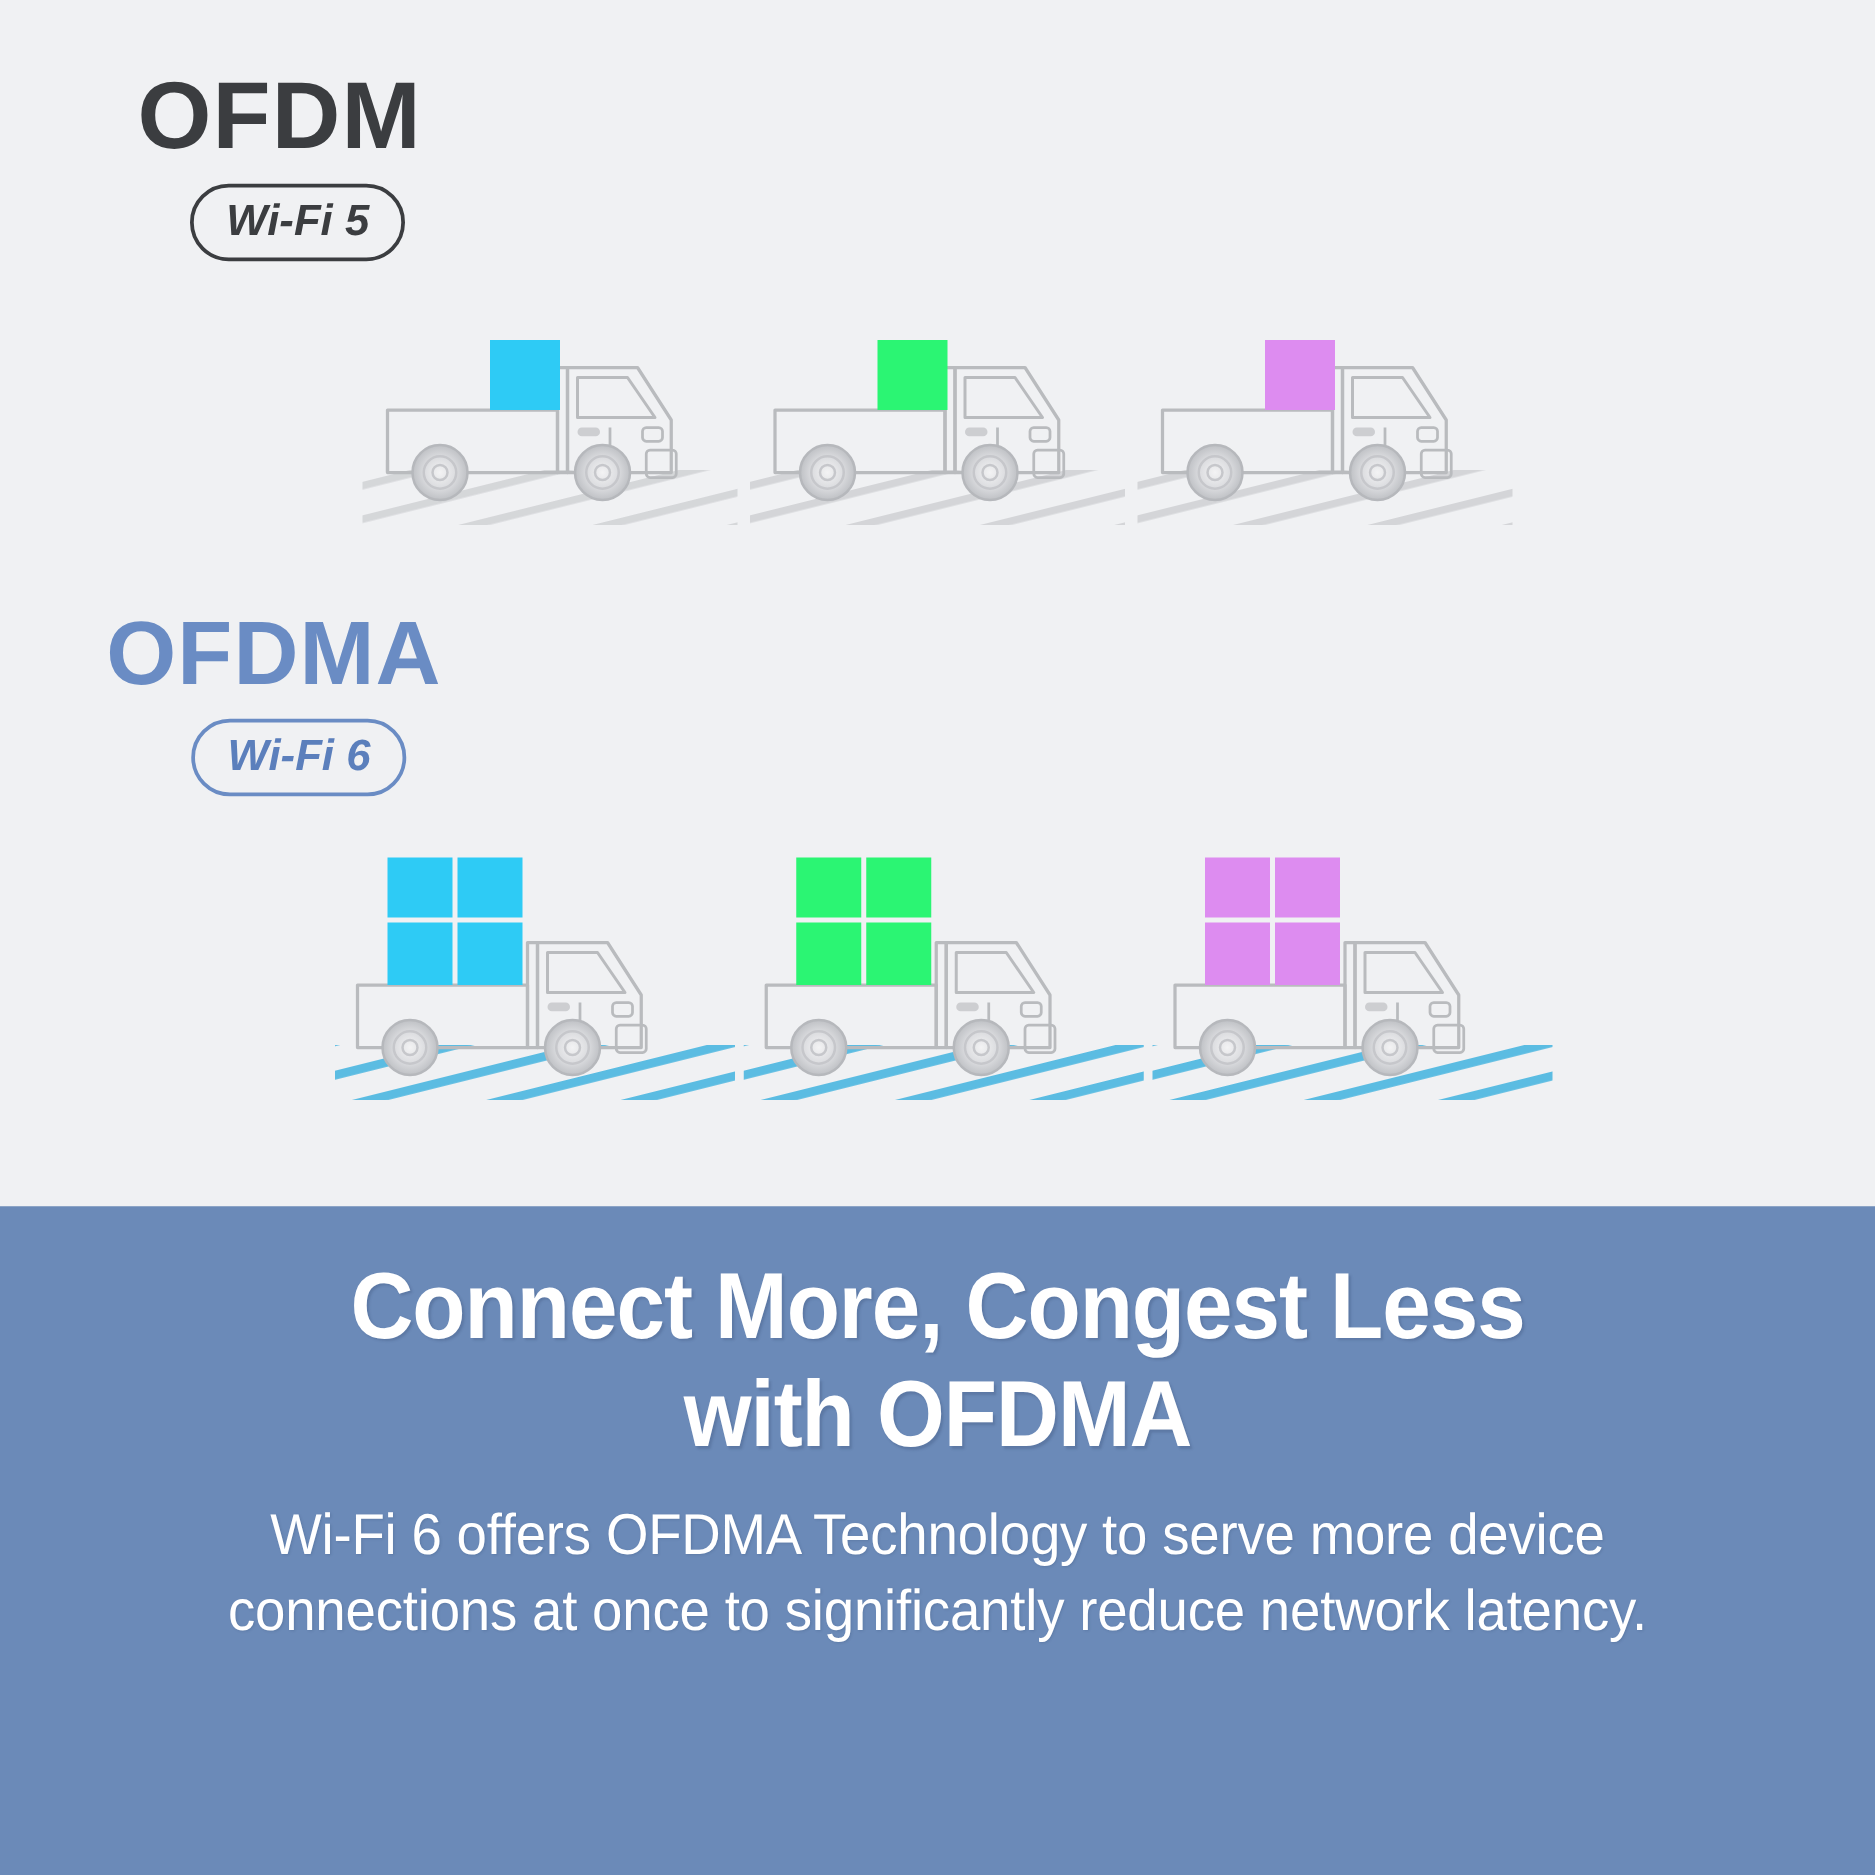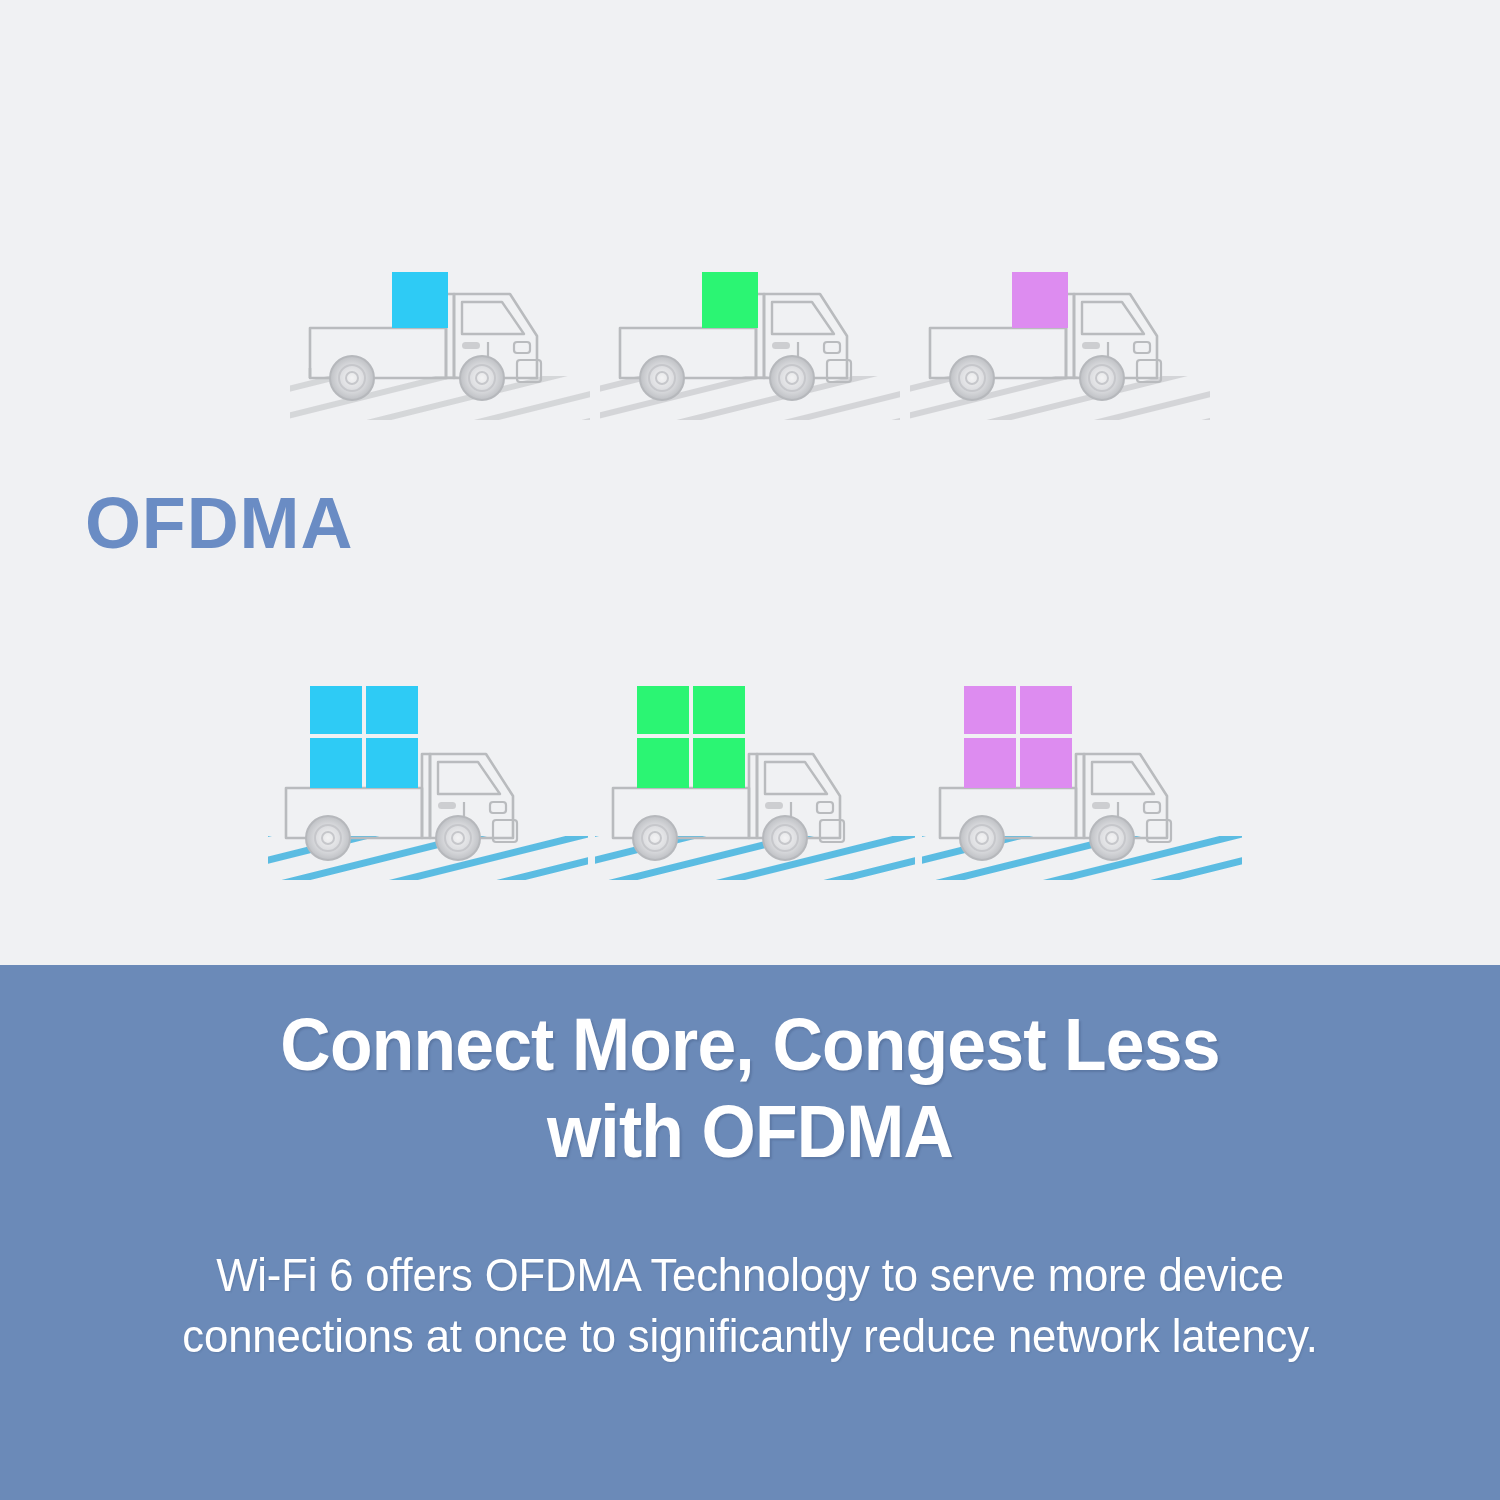--- a/index.html
+++ b/index.html
@@ -130,20 +130,24 @@
     letter-spacing: -0.004em;
     transform: scaleX(0.95);
     text-shadow: 1px 1px 2px rgba(40,60,95,0.18);
   }
 </style>
 </head>
 <body style="background: rgb(240, 241, 243);">
 
 <div class="stage">
 
+  <div class="label-block ofdm-block">
+    <div class="acronym dark">OFDM</div>
+    <div class="pill dark">Wi-Fi 5</div>
+  </div>
 
   <div class="truck-row" id="row-ofdm">
 
     <div class="truck-unit">
       <svg width="310" height="175" viewBox="0 0 310 175">
         <defs>
           <pattern id="roadGrayA" width="26" height="26" patternUnits="userSpaceOnUse" patternTransform="rotate(-14)">
             <rect width="26" height="26" fill="none"></rect>
             <rect x="0" y="0" width="26" height="6" fill="#cfd0d3"></rect>
           </pattern>
@@ -235,20 +239,21 @@
         </g>
         <g>
           <rect class="cargo" x="96" y="22" width="56" height="56" fill="#dd8cf0"></rect>
         </g>
       </svg>
     </div>
   </div>
 
   <div class="label-block ofdma-block">
     <div class="acronym blue">OFDMA</div>
+    <div class="pill blue">Wi-Fi 6</div>
   </div>
 
   <div class="truck-row" id="row-ofdma">
 
     <div class="truck-unit">
       <svg width="327" height="215" viewBox="0 0 327 215">
         <defs>
           <pattern id="roadBlueA" width="26" height="26" patternUnits="userSpaceOnUse" patternTransform="rotate(-14)">
             <rect width="26" height="26" fill="none"></rect>
             <rect x="0" y="0" width="26" height="7" fill="#4ab6e0"></rect>
@@ -342,21 +347,21 @@
         <g>
           <rect class="cargo" x="38" y="18" width="52" height="48" fill="#dd8cf0"></rect>
           <rect class="cargo" x="94" y="18" width="52" height="48" fill="#dd8cf0"></rect>
           <rect class="cargo" x="38" y="70" width="52" height="50" fill="#dd8cf0"></rect>
           <rect class="cargo" x="94" y="70" width="52" height="50" fill="#dd8cf0"></rect>
         </g>
       </svg>
     </div>
   </div>
 
-  <div class="banner" style="background: rgb(107, 138, 184); gap: 48px;">
+  <div class="banner" style="background: rgb(107, 138, 184);">
     <h1 class="banner-title">
       <span>Connect More, Congest Less</span><br>
       <span>with OFDMA</span>
     </h1>
     <p class="banner-body">Wi-Fi 6 offers OFDMA Technology to serve more device connections at once to significantly reduce network latency.</p>
   </div>
 
 </div>
 
 </body></html>

